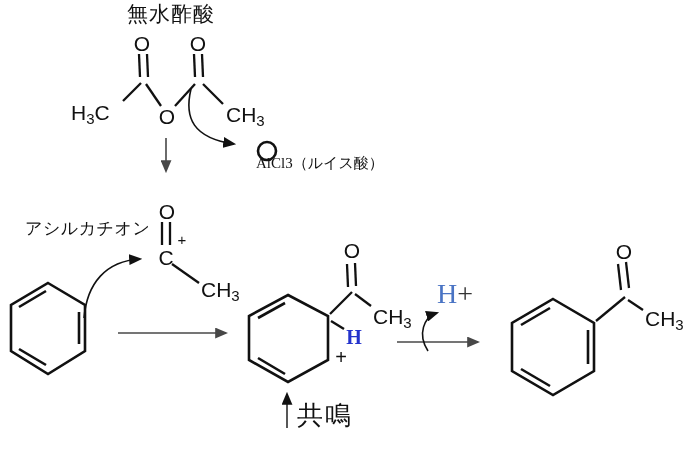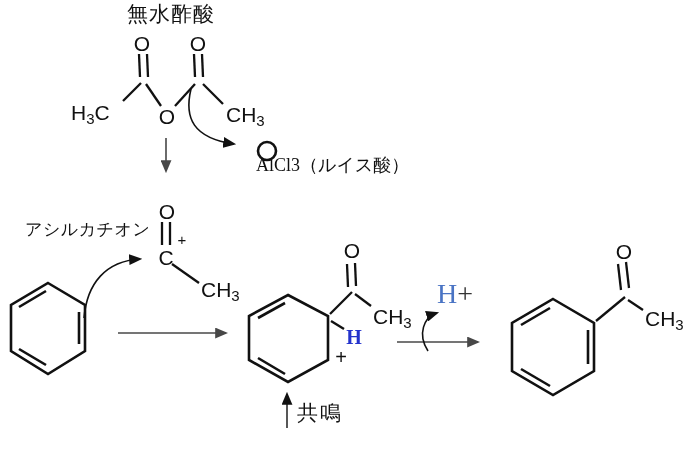--- a/index.html
+++ b/index.html
@@ -8,23 +8,23 @@
   svg.art{position:absolute;left:0;top:0;}
   .t{position:absolute;white-space:nowrap;line-height:1;color:#111;}
   .sans{font-family:"Liberation Sans","DejaVu Sans",sans-serif;}
   .serif{font-family:"Liberation Serif","DejaVu Serif",serif;}
   .ctr{transform:translate(-50%,-50%);}
   .atom{font-size:21px;}
   .sb{font-size:15px;vertical-align:-0.28em;line-height:1;}
   .small-plus{font-size:15px;}
   .mid-plus{font-size:20px;}
   .jp-title{font-size:21px;letter-spacing:1px;}
-  .jp-label{font-size:17px;letter-spacing:0.5px;}
-  .jp-res{font-size:21px;letter-spacing:2px;}
-  .lewis{font-size:18px;}
+  .jp-label{font-size:17px;letter-spacing:0.5px;font-family:Liberation Mono, monospace;}
+  .jp-res{font-size:26px;letter-spacing:2px;}
+  .lewis{font-size:15px;}
   .h-blue{font-size:20px;font-weight:bold;color:#2433cc;}
   .hplus{font-size:28px;}
   .hplus .b{color:#4a74c4;}
   .hplus .d{color:#333;}
 </style>
 </head>
 <body>
 
 <div class="stage">
 

